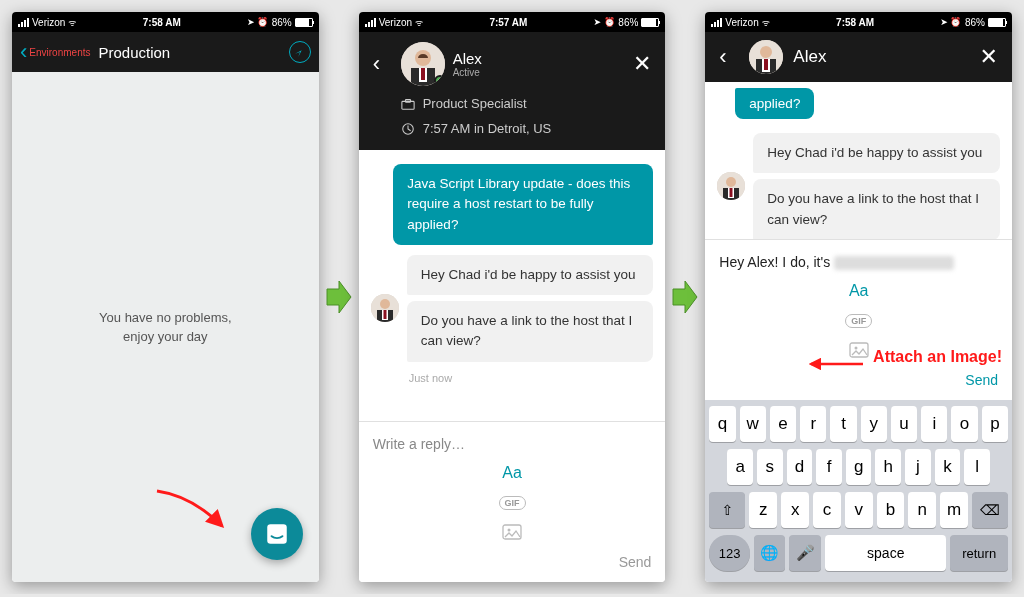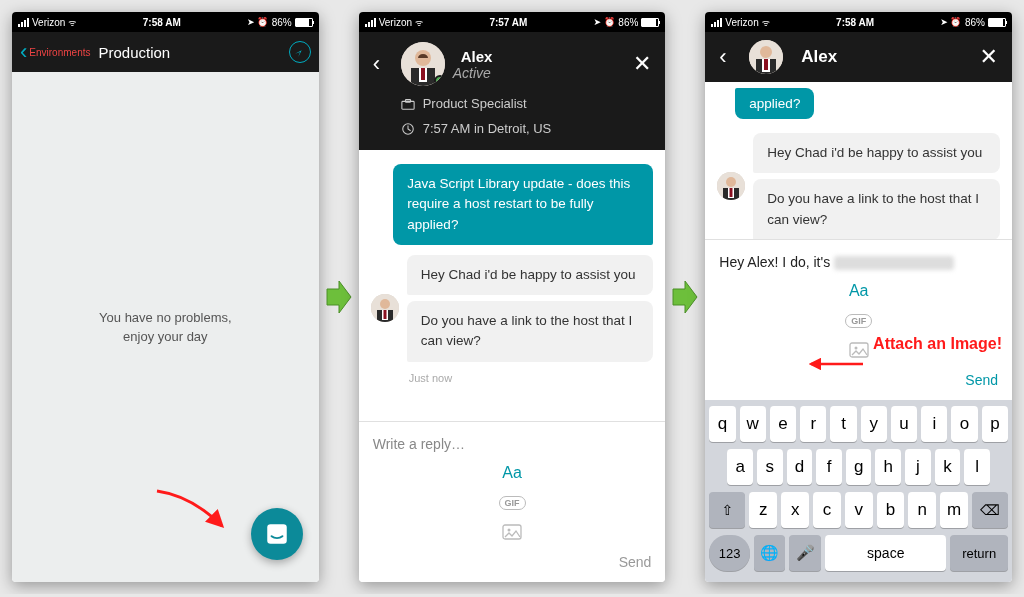--- a/index.html
+++ b/index.html
@@ -81,22 +81,22 @@
   .avatar {
     width: 44px; height: 44px; border-radius: 50%; overflow: hidden; position: relative;
     background: #d8d0c8;
   }
   .avatar svg { width: 100%; height: 100%; }
   .avatar-dot {
     position: absolute; right: -1px; bottom: -1px; width: 12px; height: 12px;
     background: #4caf50; border-radius: 50%; border: 2px solid #1a1a1a;
   }
   .agent-block { display: flex; flex-direction: column; }
-  .agent-name { font-size: 15px; font-weight: 700; margin-left: 8px; }
-  .agent-status { font-size: 14px; color: #aaa; font-style: italic; }
+  .agent-name { font-size: 15px; font-weight: 400; }
+  .agent-status { font-size: 10px; color: #aaa; }
   .close-x {
     margin-left: auto; font-size: 22px; color: #fff;
   }
   .chat-meta-row { display: flex; align-items: center; gap: 8px; font-size: 13px; color: #ccc; padding-left: 28px; }
   .meta-icon { width: 14px; height: 14px; flex-shrink: 0; }
 
   .chat-body {
     flex: 1; background: #fff; padding: 14px 12px; overflow: hidden;
     display: flex; flex-direction: column; gap: 10px;
   }
@@ -419,21 +419,21 @@
         <span class="gif-pill">GIF</span>
         <svg class="img-icon" viewBox="0 0 20 16">
             <rect x="1" y="1" width="18" height="14" rx="2" fill="none" stroke="#bbb" stroke-width="1.3"></rect>
             <circle cx="7" cy="6" r="1.5" fill="#bbb"></circle>
             <path d="M3 13l4-4 3 3 4-5 4 6" fill="none" stroke="#bbb" stroke-width="1.3"></path>
           </svg>
         <span class="send-btn active">Send</span>
       </div>
     </div>
 
-    <div class="callout3" style="right:10px; top:323px;text-align:center;">Attach an Image!</div>
+    <div class="callout3" style="right:10px; top:336px;text-align:center;">Attach an Image!</div>
     <svg style="position:absolute; left:100px; top:340px; width:60px; height:24px;" viewBox="0 0 60 24">
       <defs>
           <marker id="ah3" markerWidth="5" markerHeight="5" refX="4" refY="2.5" orient="auto">
             <path d="M0,0 L5,2.5 L0,5 Z" fill="#ff1a1a"></path>
           </marker>
         </defs>
       <path d="M58,12 L6,12" stroke="#ff1a1a" stroke-width="2.5" fill="none" marker-end="url(#ah3)"></path>
     </svg>
 
     <div class="kbd">

